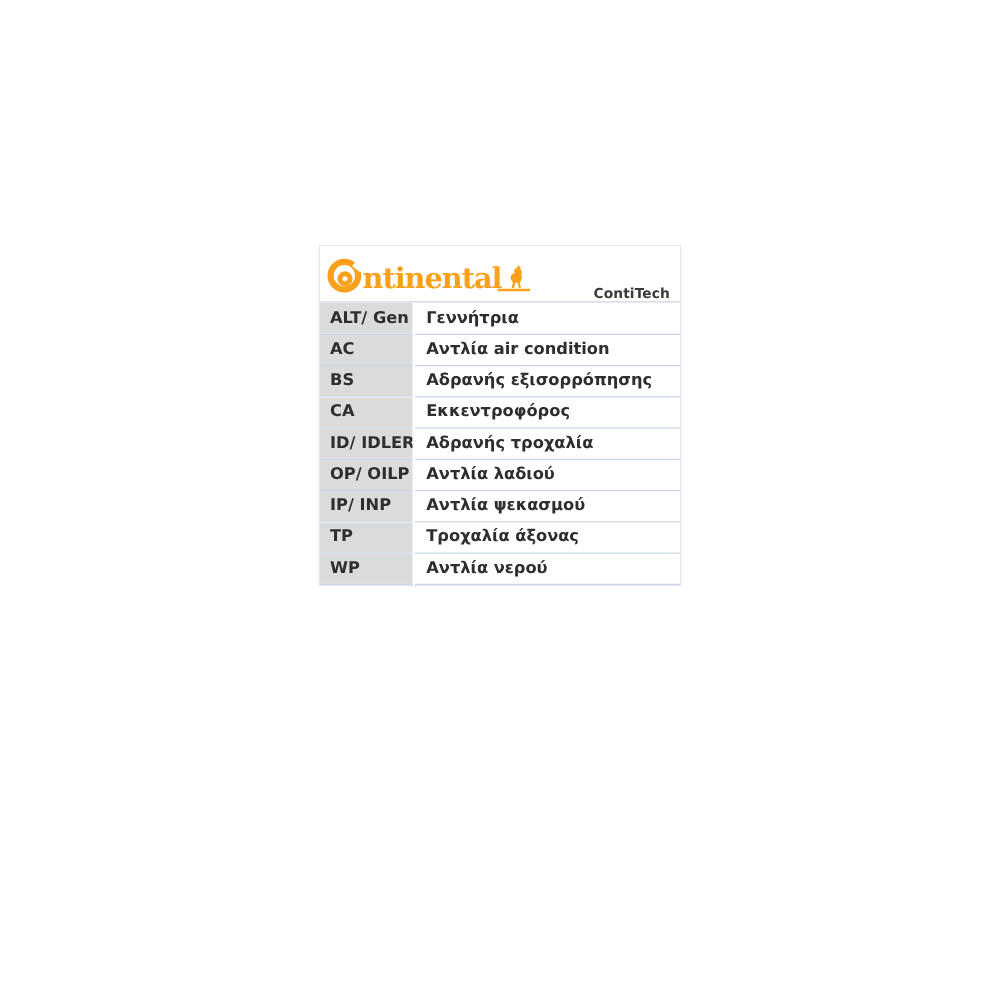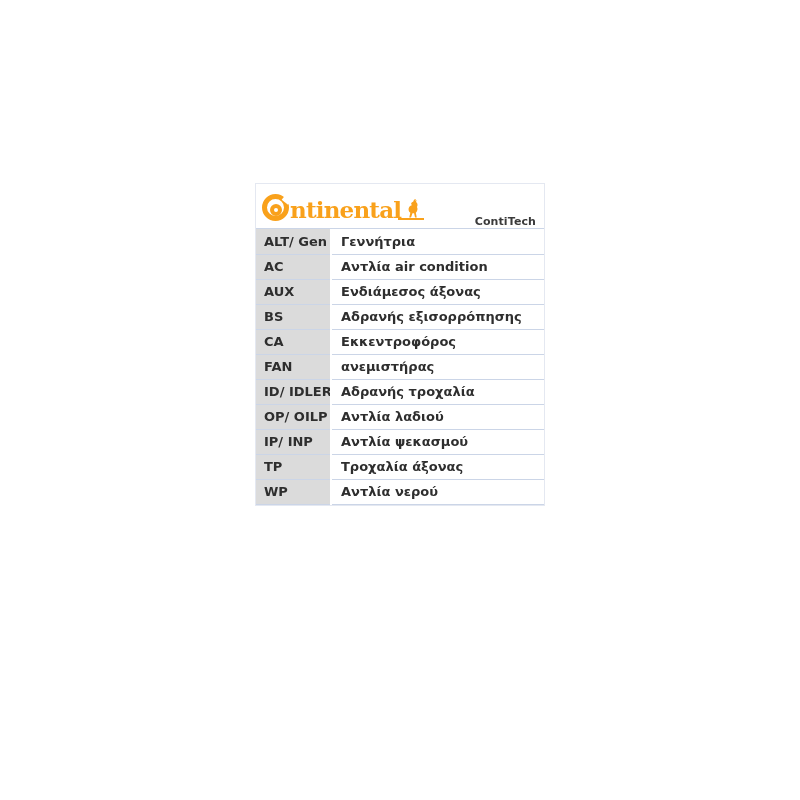--- a/index.html
+++ b/index.html
@@ -14,21 +14,21 @@
   html, body {
     margin: 0; padding: 0;
     width: 800px; height: 800px;
     background: #ffffff;
     font-family: "DejaVu Sans", "Liberation Sans", sans-serif;
   }
   .page { position: relative; width: 800px; height: 800px; background: #ffffff; }
 
   .card {
     position: absolute;
-    left: 255px; top: 183px;
+    left: 255px; top: 196px;
     width: 290px;
     background: #ffffff;
     border: 1px solid var(--card-border);
   }
 
   
   .header {
     position: relative;
     height: 45px;
     background: #ffffff;
@@ -171,40 +171,32 @@
   <tr class="row">
     <th class="code">ALT/ Gen</th>
     <td class="desc">Γεννήτρια</td>
   </tr>
 
   <tr class="row">
     <th class="code">AC</th>
     <td class="desc">Αντλία air condition</td>
   </tr>
 
-  <tr class="row">
-    <th class="code">AUX</th>
-    <td class="desc">Ενδιάμεσος άξονας</td>
-  </tr>
 
   <tr class="row">
     <th class="code">BS</th>
     <td class="desc">Αδρανής εξισορρόπησης</td>
   </tr>
 
   <tr class="row">
     <th class="code">CA</th>
     <td class="desc">Εκκεντροφόρος</td>
   </tr>
 
 
-  <tr class="row">
-    <th class="code">FAN</th>
-    <td class="desc">ανεμιστήρας</td>
-  </tr>
 
 
   <tr class="row">
     <th class="code">ID/ IDLER</th>
     <td class="desc">Αδρανής τροχαλία</td>
   </tr>
 
   <tr class="row">
     <th class="code">OP/ OILP</th>
     <td class="desc">Αντλία λαδιού</td>

